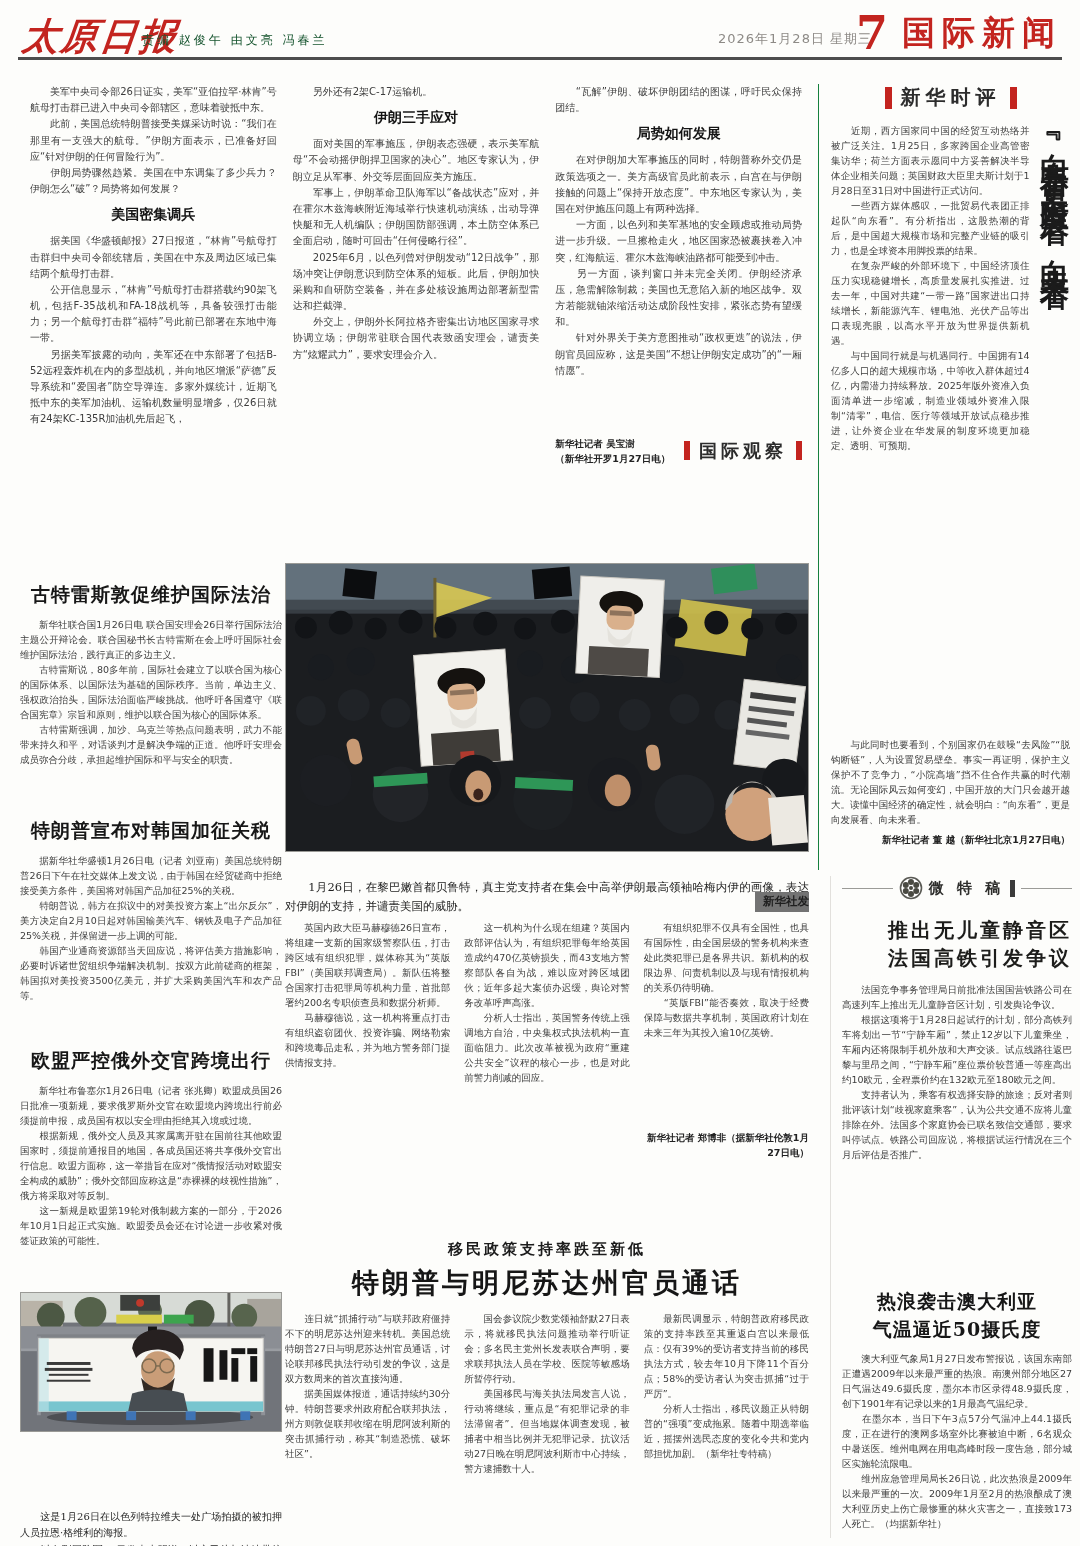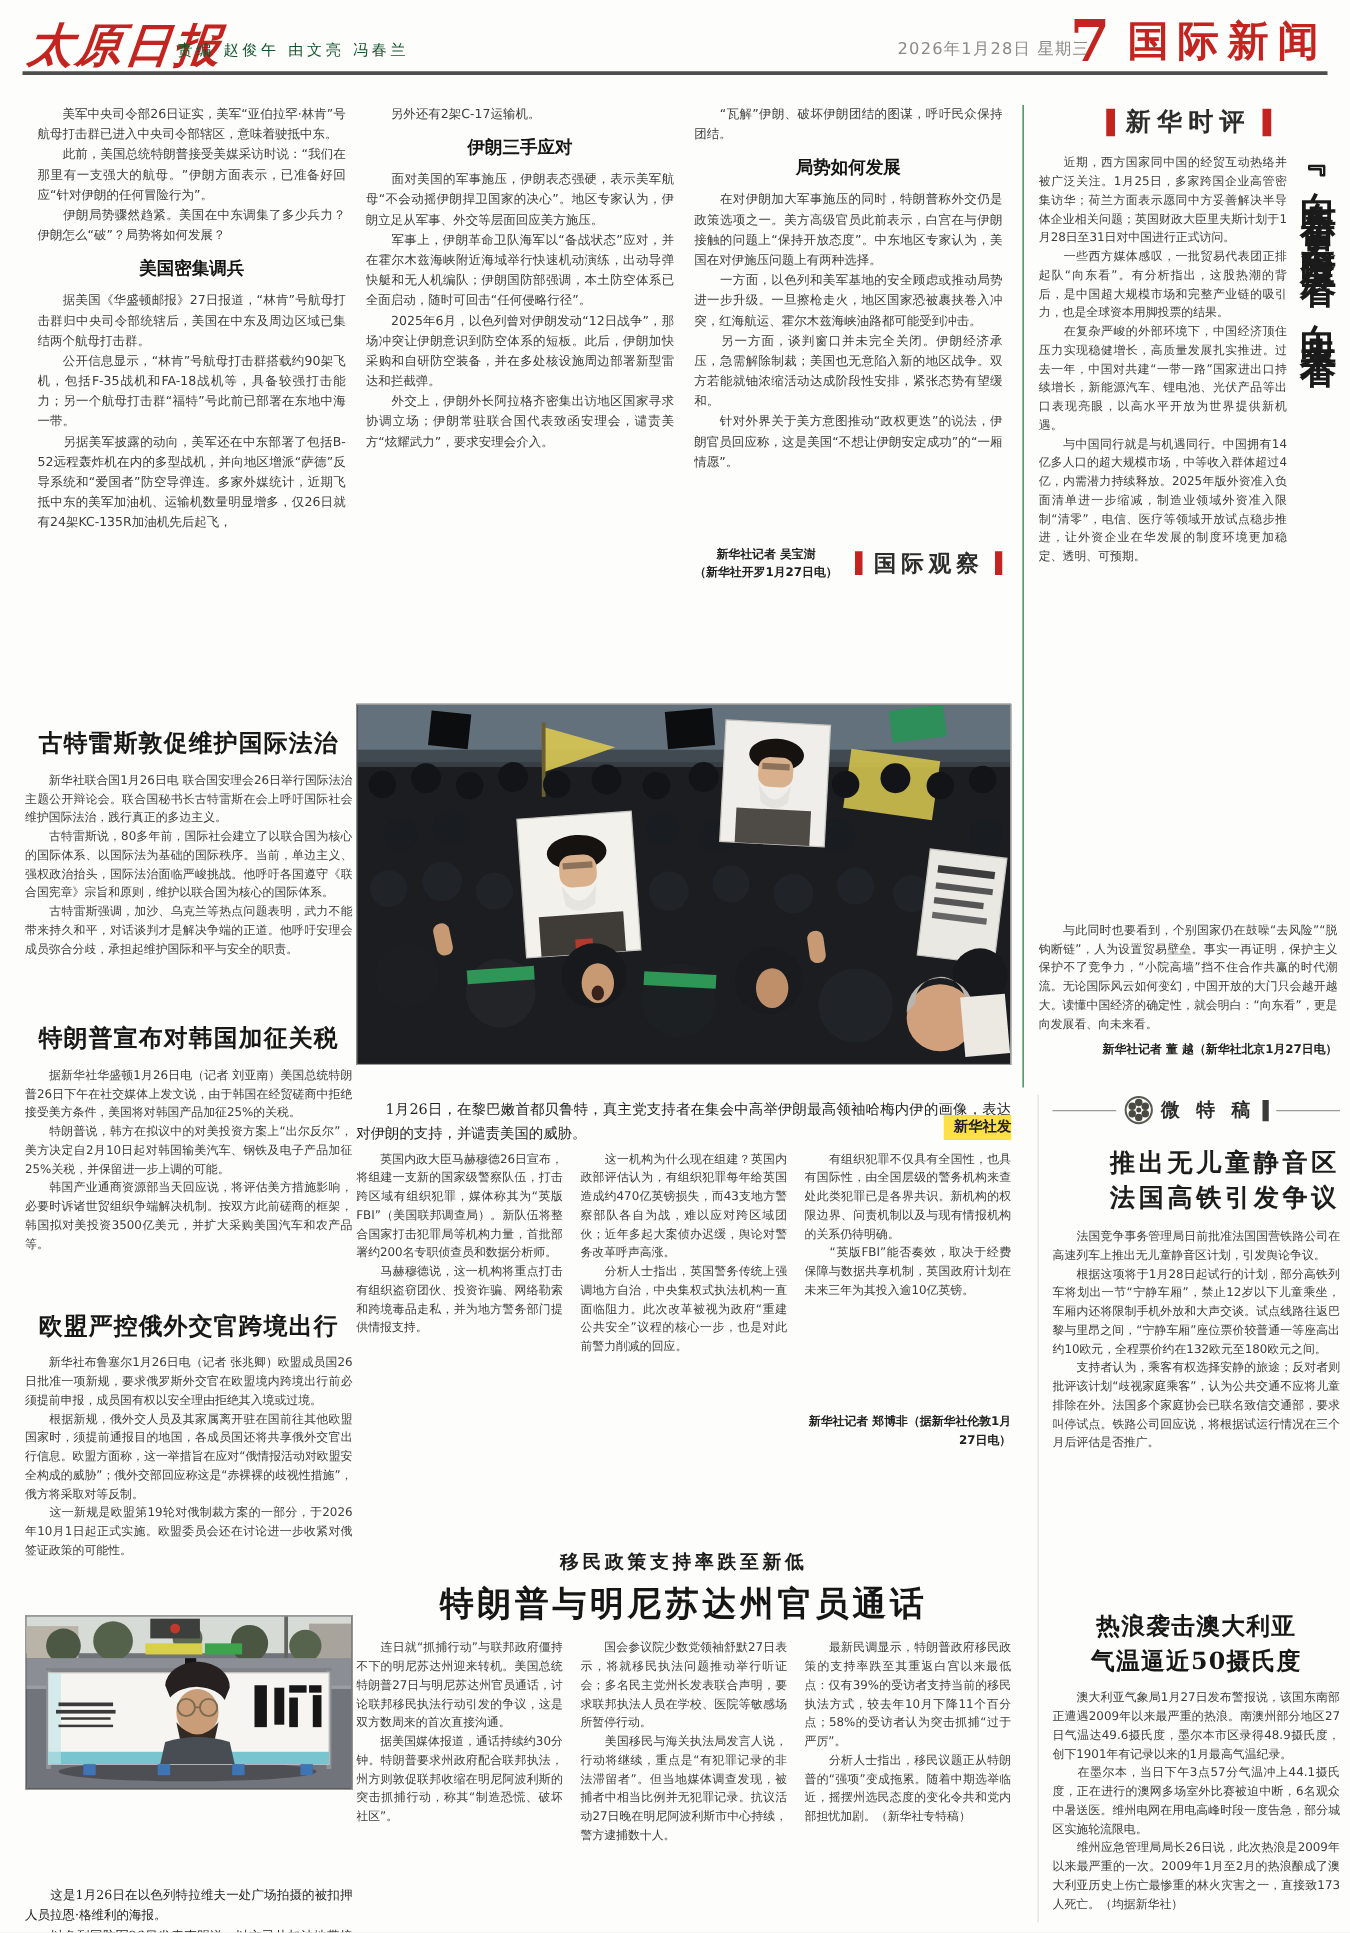--- a/index.html
+++ b/index.html
@@ -42,21 +42,21 @@
   .sidebar{border-left:1px solid #15803d;padding-left:12px;box-sizing:border-box;}
   .sb-flex{display:flex;margin-top:12px;}
   .vhead{writing-mode:vertical-rl;font-size:29px;font-weight:bold;color:#1b1b1b;line-height:1.05;
          letter-spacing:7px;margin-left:10px;height:606px;}
 
   
   .photo{border:1px solid #9a9a96;box-sizing:border-box;background:#222;}
   .photo svg{display:block;width:100%;height:100%;}
   .cap{font-family:"DejaVu Serif","Liberation Serif",serif;font-size:11.5px;line-height:1.7;
        color:#1f1f1f;text-align:justify;white-space:pre-line;position:relative;}
-  .cap .credit{position:absolute;right:0;bottom:0;font-weight:bold;background:#fde047;padding-left:8px;}
+  .cap .credit{position:absolute;right:0;bottom:0;font-weight:bold;background:#737373;padding-left:8px;}
   .cap2{font-size:10px;line-height:1.66;}
 
   
   .micro-head{display:flex;align-items:center;gap:6px;}
   .hline{flex:1;height:1px;background:#9b9b97;}
   .micro-label{font-weight:700;font-size:15px;letter-spacing:4px;color:#2d2d2b;white-space:nowrap;}
   .vbar{width:5px;height:17px;background:#3a3a3a;}
   .h-micro{font-size:20px;font-weight:bold;text-align:right;line-height:1.4;letter-spacing:3px;color:#1d1d1b;}
 
   .kicker{font-size:15px;font-weight:bold;text-align:center;letter-spacing:3px;color:#1c1c1c;}
@@ -99,21 +99,21 @@
       <div class="col flexcol">
         <div class="grow">
           <div class="body-t">　　“瓦解”伊朗、破坏伊朗团结的图谋，呼吁民众保持团结。</div>
           <div class="subhead">局势如何发展</div>
           <div class="body-t">　　在对伊朗加大军事施压的同时，特朗普称外交仍是政策选项之一。美方高级官员此前表示，白宫在与伊朗接触的问题上“保持开放态度”。中东地区专家认为，美国在对伊施压问题上有两种选择。
 　　一方面，以色列和美军基地的安全顾虑或推动局势进一步升级。一旦擦枪走火，地区国家恐被裹挟卷入冲突，红海航运、霍尔木兹海峡油路都可能受到冲击。
 　　另一方面，谈判窗口并未完全关闭。伊朗经济承压，急需解除制裁；美国也无意陷入新的地区战争。双方若能就铀浓缩活动达成阶段性安排，紧张态势有望缓和。
 　　针对外界关于美方意图推动“政权更迭”的说法，伊朗官员回应称，这是美国“不想让伊朗安定成功”的“一厢情愿”。</div>
         </div>
         <div style="display:flex;align-items:center;justify-content:space-between;margin-top:5px;">
-          <div class="byline" style="text-align:center;">
+          <div class="byline" style="text-align:left;">
             <div>新华社记者 吴宝澍</div>
             <div>（新华社开罗1月27日电）</div>
           </div>
           <div class="redlabel small">
             <span class="redbar"></span>
             <span class="txt">国际观察</span>
             <span class="redbar"></span>
           </div>
         </div>
       </div>

